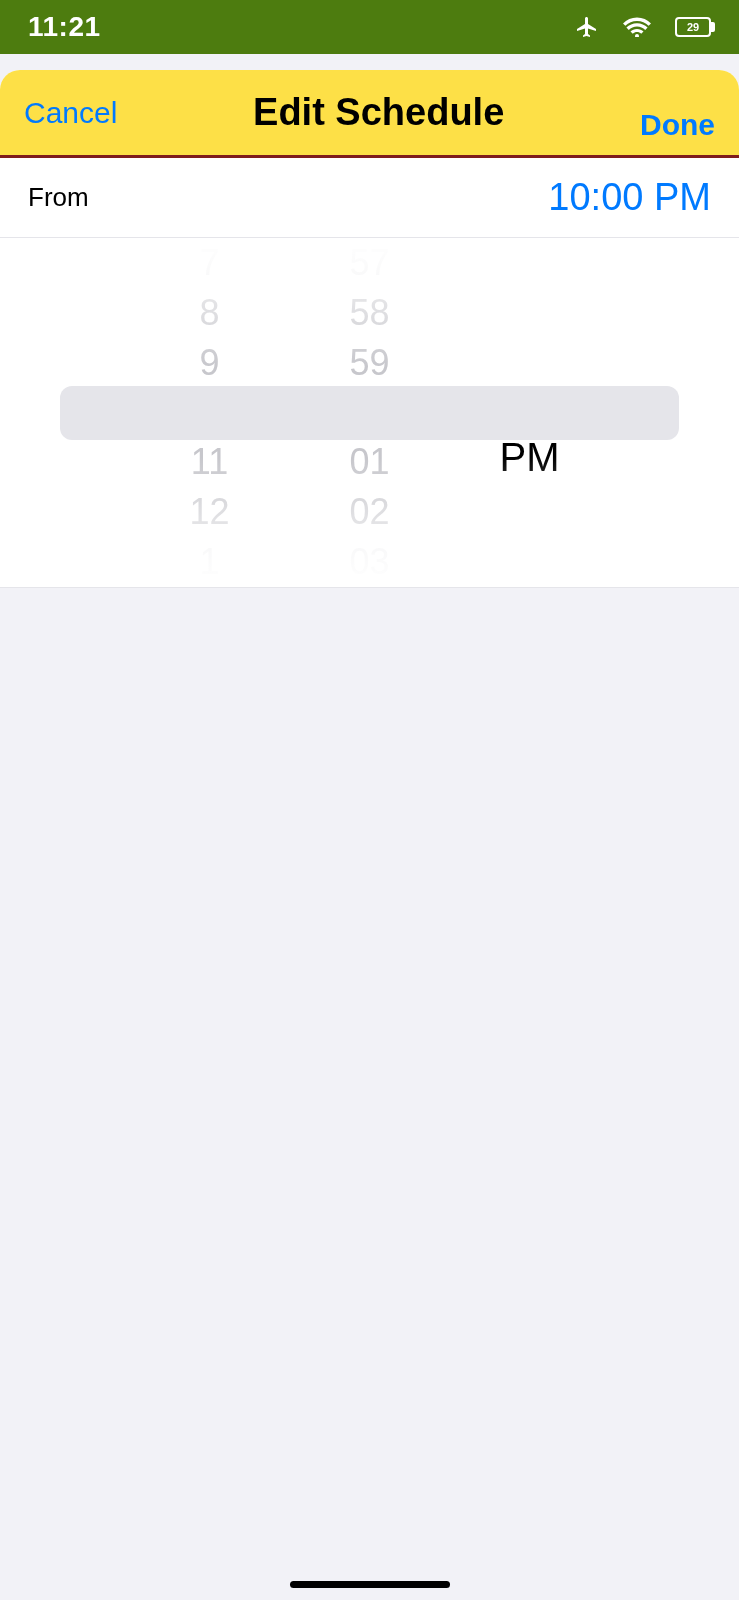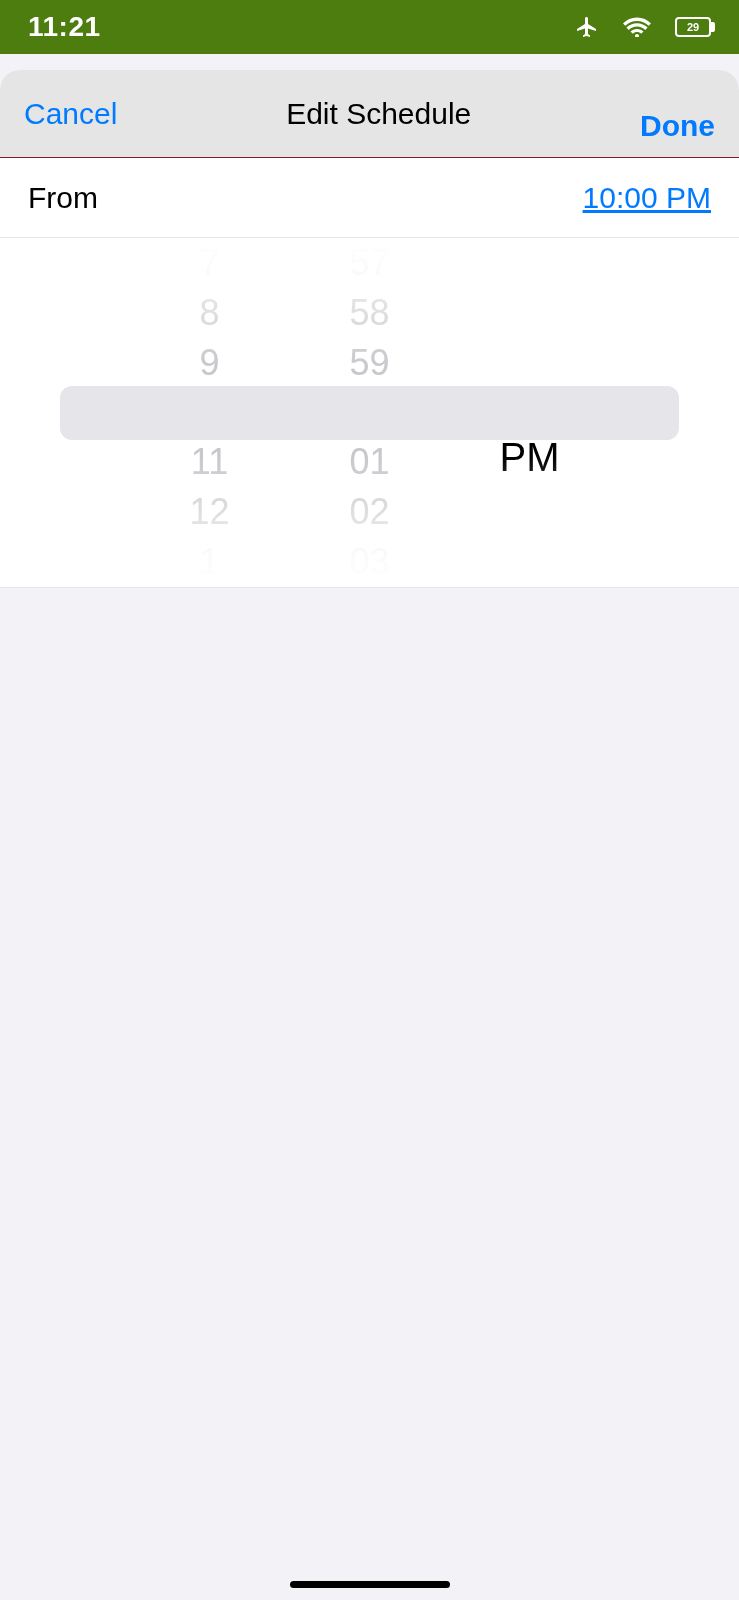--- a/index.html
+++ b/index.html
@@ -81,39 +81,39 @@
       bottom: 0;
       background: #fff;
       border-radius: 20px 20px 0 0;
       overflow: hidden;
     }
 
     
     .nav-bar {
       width: 100%;
       height: 88px;
-      background: #e5e5e5;
+      background: #fde047;
       display: flex;
       align-items: center;
       justify-content: space-between;
       padding: 0 24px;
-      border-bottom: 1px solid #7f1d1d;
+      border-bottom: 3px solid #7f1d1d;
     }
 
     .nav-cancel {
       color: #007aff;
       font-size: 30px;
       cursor: pointer;
       font-weight: 400;
     }
 
     .nav-title {
       color: #000;
-      font-size: 30px;
-      font-weight: 400;
+      font-size: 38px;
+      font-weight: 700;
     }
 
     .nav-done {
       color: #007aff;
       font-size: 30px;
       font-weight: 600;
       cursor: pointer;
       margin-top: 24px;
     }
 
@@ -121,30 +121,29 @@
     .time-row {
       display: flex;
       align-items: center;
       justify-content: space-between;
       padding: 0 28px;
       height: 80px;
       border-bottom: 1px solid #e5e5ea;
     }
 
     .row-label {
-      font-size: 30px;
+      font-size: 26px;
       color: #000;
       font-weight: 400;
     }
 
     .row-value-blue {
-      font-size: 30px;
+      font-size: 38px;
       color: #007aff;
       font-weight: 400;
-      text-decoration: underline;
     }
 
     .row-value-gray {
       font-size: 30px;
       color: #8e8e93;
       font-weight: 400;
     }
 
     
     .picker-container {

